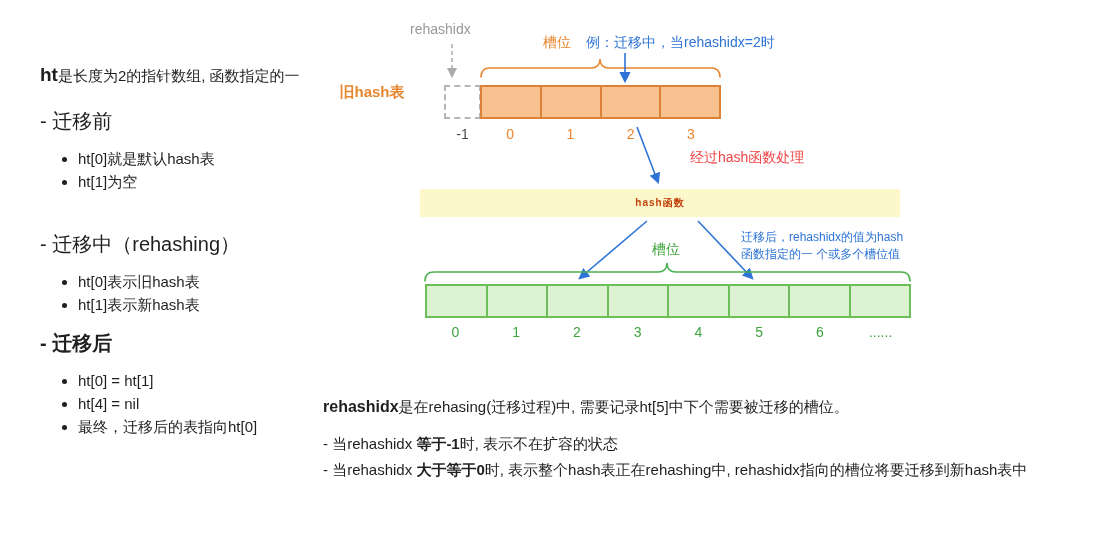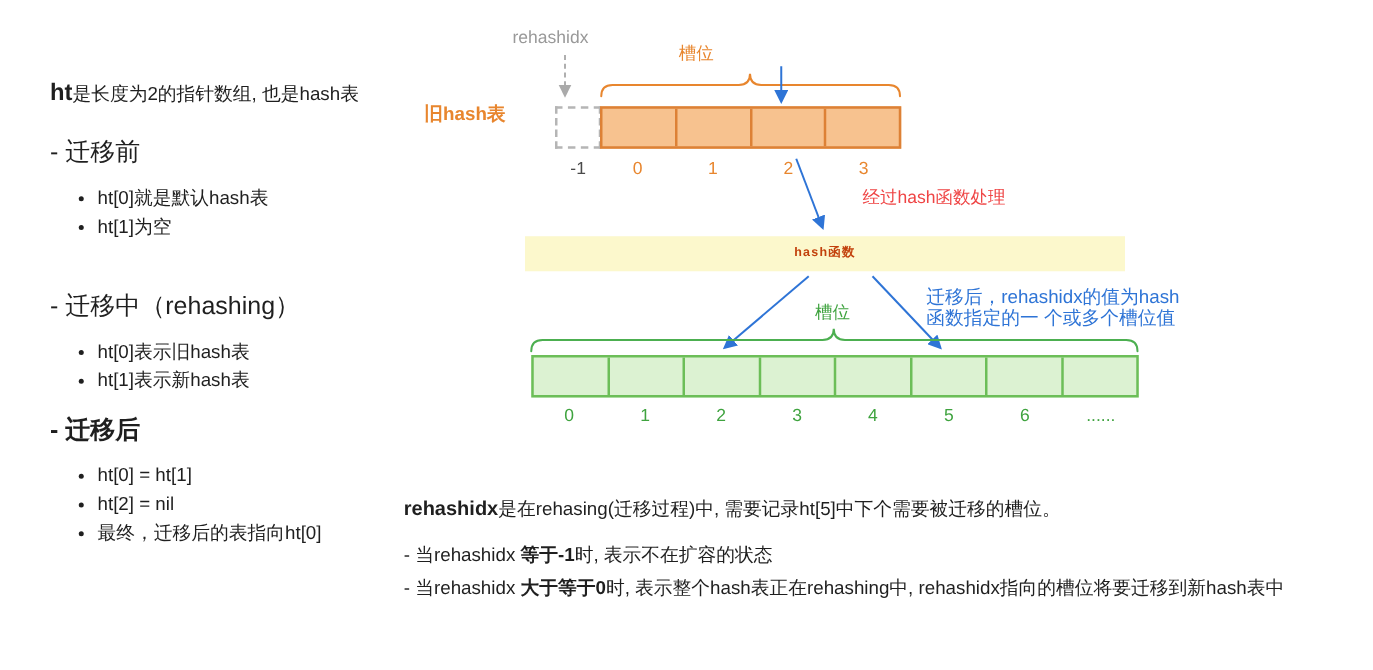--- a/index.html
+++ b/index.html
@@ -35,21 +35,21 @@
   .neg-index { left:444px; top:126px; width:37px; text-align:center; color:#4a4a4a; font-size:14px; }
   .old-indices { left:480px; top:126px; width:241px; display:flex; color:#E8862E; font-size:14px; }
   .old-indices span { flex:1; text-align:center; }
 
   .hash-note { left:690px; top:149px; color:#ef4444; font-size:14px; }
   .hash-box { left:420px; top:189px; width:480px; height:28px; background:#FCF8CC;
               color:#c2410c; font-weight:bold; font-size:10px; text-align:center; line-height:28px;
               letter-spacing:1px; }
 
   .new-brace-label { left:652px; top:241px; color:#3FA33F; font-size:14px; }
-  .migrate-note { left:741px; top:229px; color:#2E74D6; font-size:15px; line-height:17px; }
+  .migrate-note { left:741px; top:229px; color:#2E74D6; font-size:12px; line-height:17px; }
   .ht1-label { left:325px; top:275px; width:94px; text-align:center; color:#3FA33F;
                font-weight:bold; font-size:15px; line-height:29px; }
   .new-table { left:425px; top:284px; width:486px; height:34px; display:flex;
                border:2px solid #6CBE58; background:#DCF2D2; }
   .new-table .cell { flex:1; border-left:2px solid #6CBE58; }
   .new-table .cell:first-child { border-left:none; }
   .new-indices { left:425px; top:324px; width:486px; display:flex; color:#3FA33F; font-size:14px; }
   .new-indices span { flex:1; text-align:center; }
 
   .svg-overlay { position:absolute; left:0; top:0; width:1098px; height:536px; pointer-events:none; }
@@ -61,42 +61,43 @@
   .bn-bold-lg { font-weight:bold; font-size:16px; }
   .bn-bold { font-weight:bold;text-align:right; }
 </style>
 </head>
 <body>
 
 <div class="canvas">
 
   <div class="left-notes">
     <div class="title">
-      <span class="title-bold">ht</span><span>是长度为2的指针数组, 也是hash表</span>
+      <span class="title-bold">ht</span><span>是长度为2的指针数组, 函数指定的一</span>
     </div>
     <div class="h-sec">- 迁移前</div>
     <ul class="note-list gap-md">
       <li>ht[0]就是默认hash表</li>
       <li>ht[1]为空</li>
     </ul>
     <div class="h-sec gap-lg">- 迁移中（rehashing）</div>
     <ul class="note-list gap-md">
       <li>ht[0]表示旧hash表</li>
       <li>ht[1]表示新hash表</li>
     </ul>
     <div class="h-sec bold gap-sm">- 迁移后</div>
     <ul class="note-list gap-md">
       <li>ht[0] = ht[1]</li>
-      <li>ht[2] = nil</li>
+      <li>ht[4] = nil</li>
       <li>最终，迁移后的表指向ht[0]</li>
     </ul>
   </div>
 
   <div class="abs rehashidx-label">rehashidx</div>
   <div class="abs old-brace-label">槽位</div>
+  <div class="abs example-note">例：迁移中，当rehashidx=2时</div>
 
   <div class="abs ht0-label">
     <div>旧hash表</div>
   </div>
 
   <div class="abs dashed-cell"></div>
   <div class="abs old-table">
     <div class="cell"></div>
     <div class="cell"></div>
     <div class="cell"></div>

